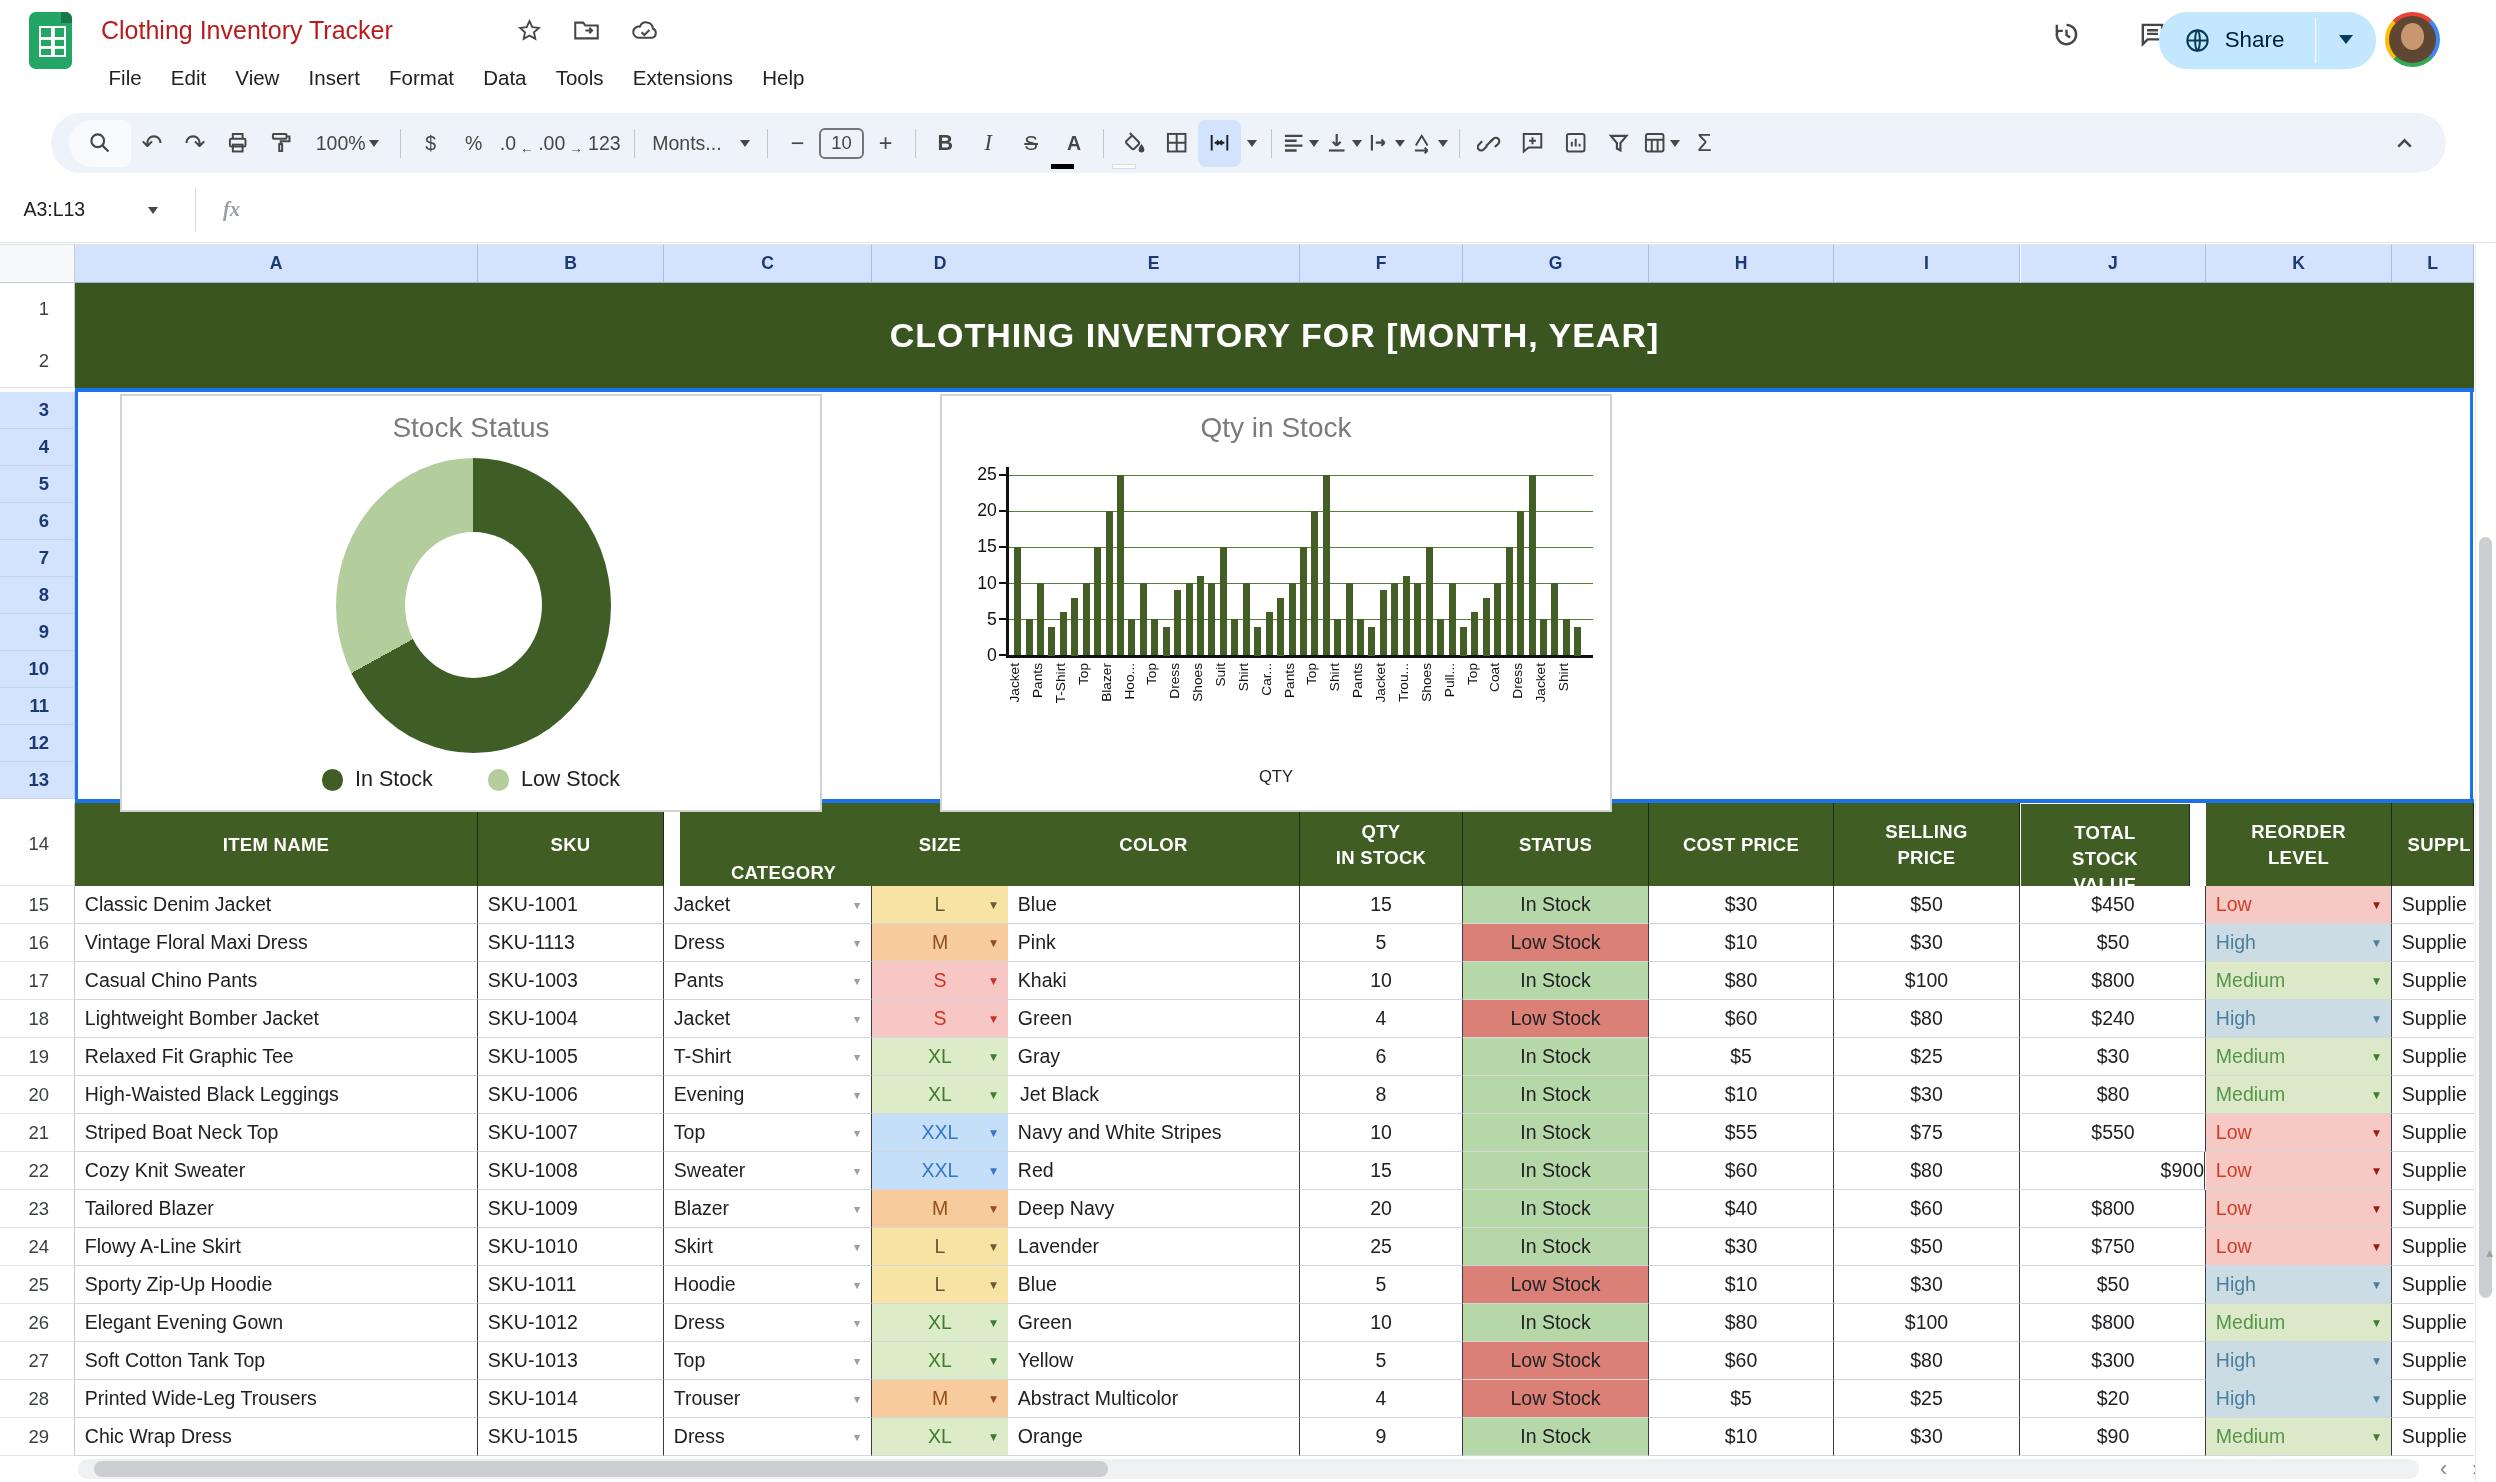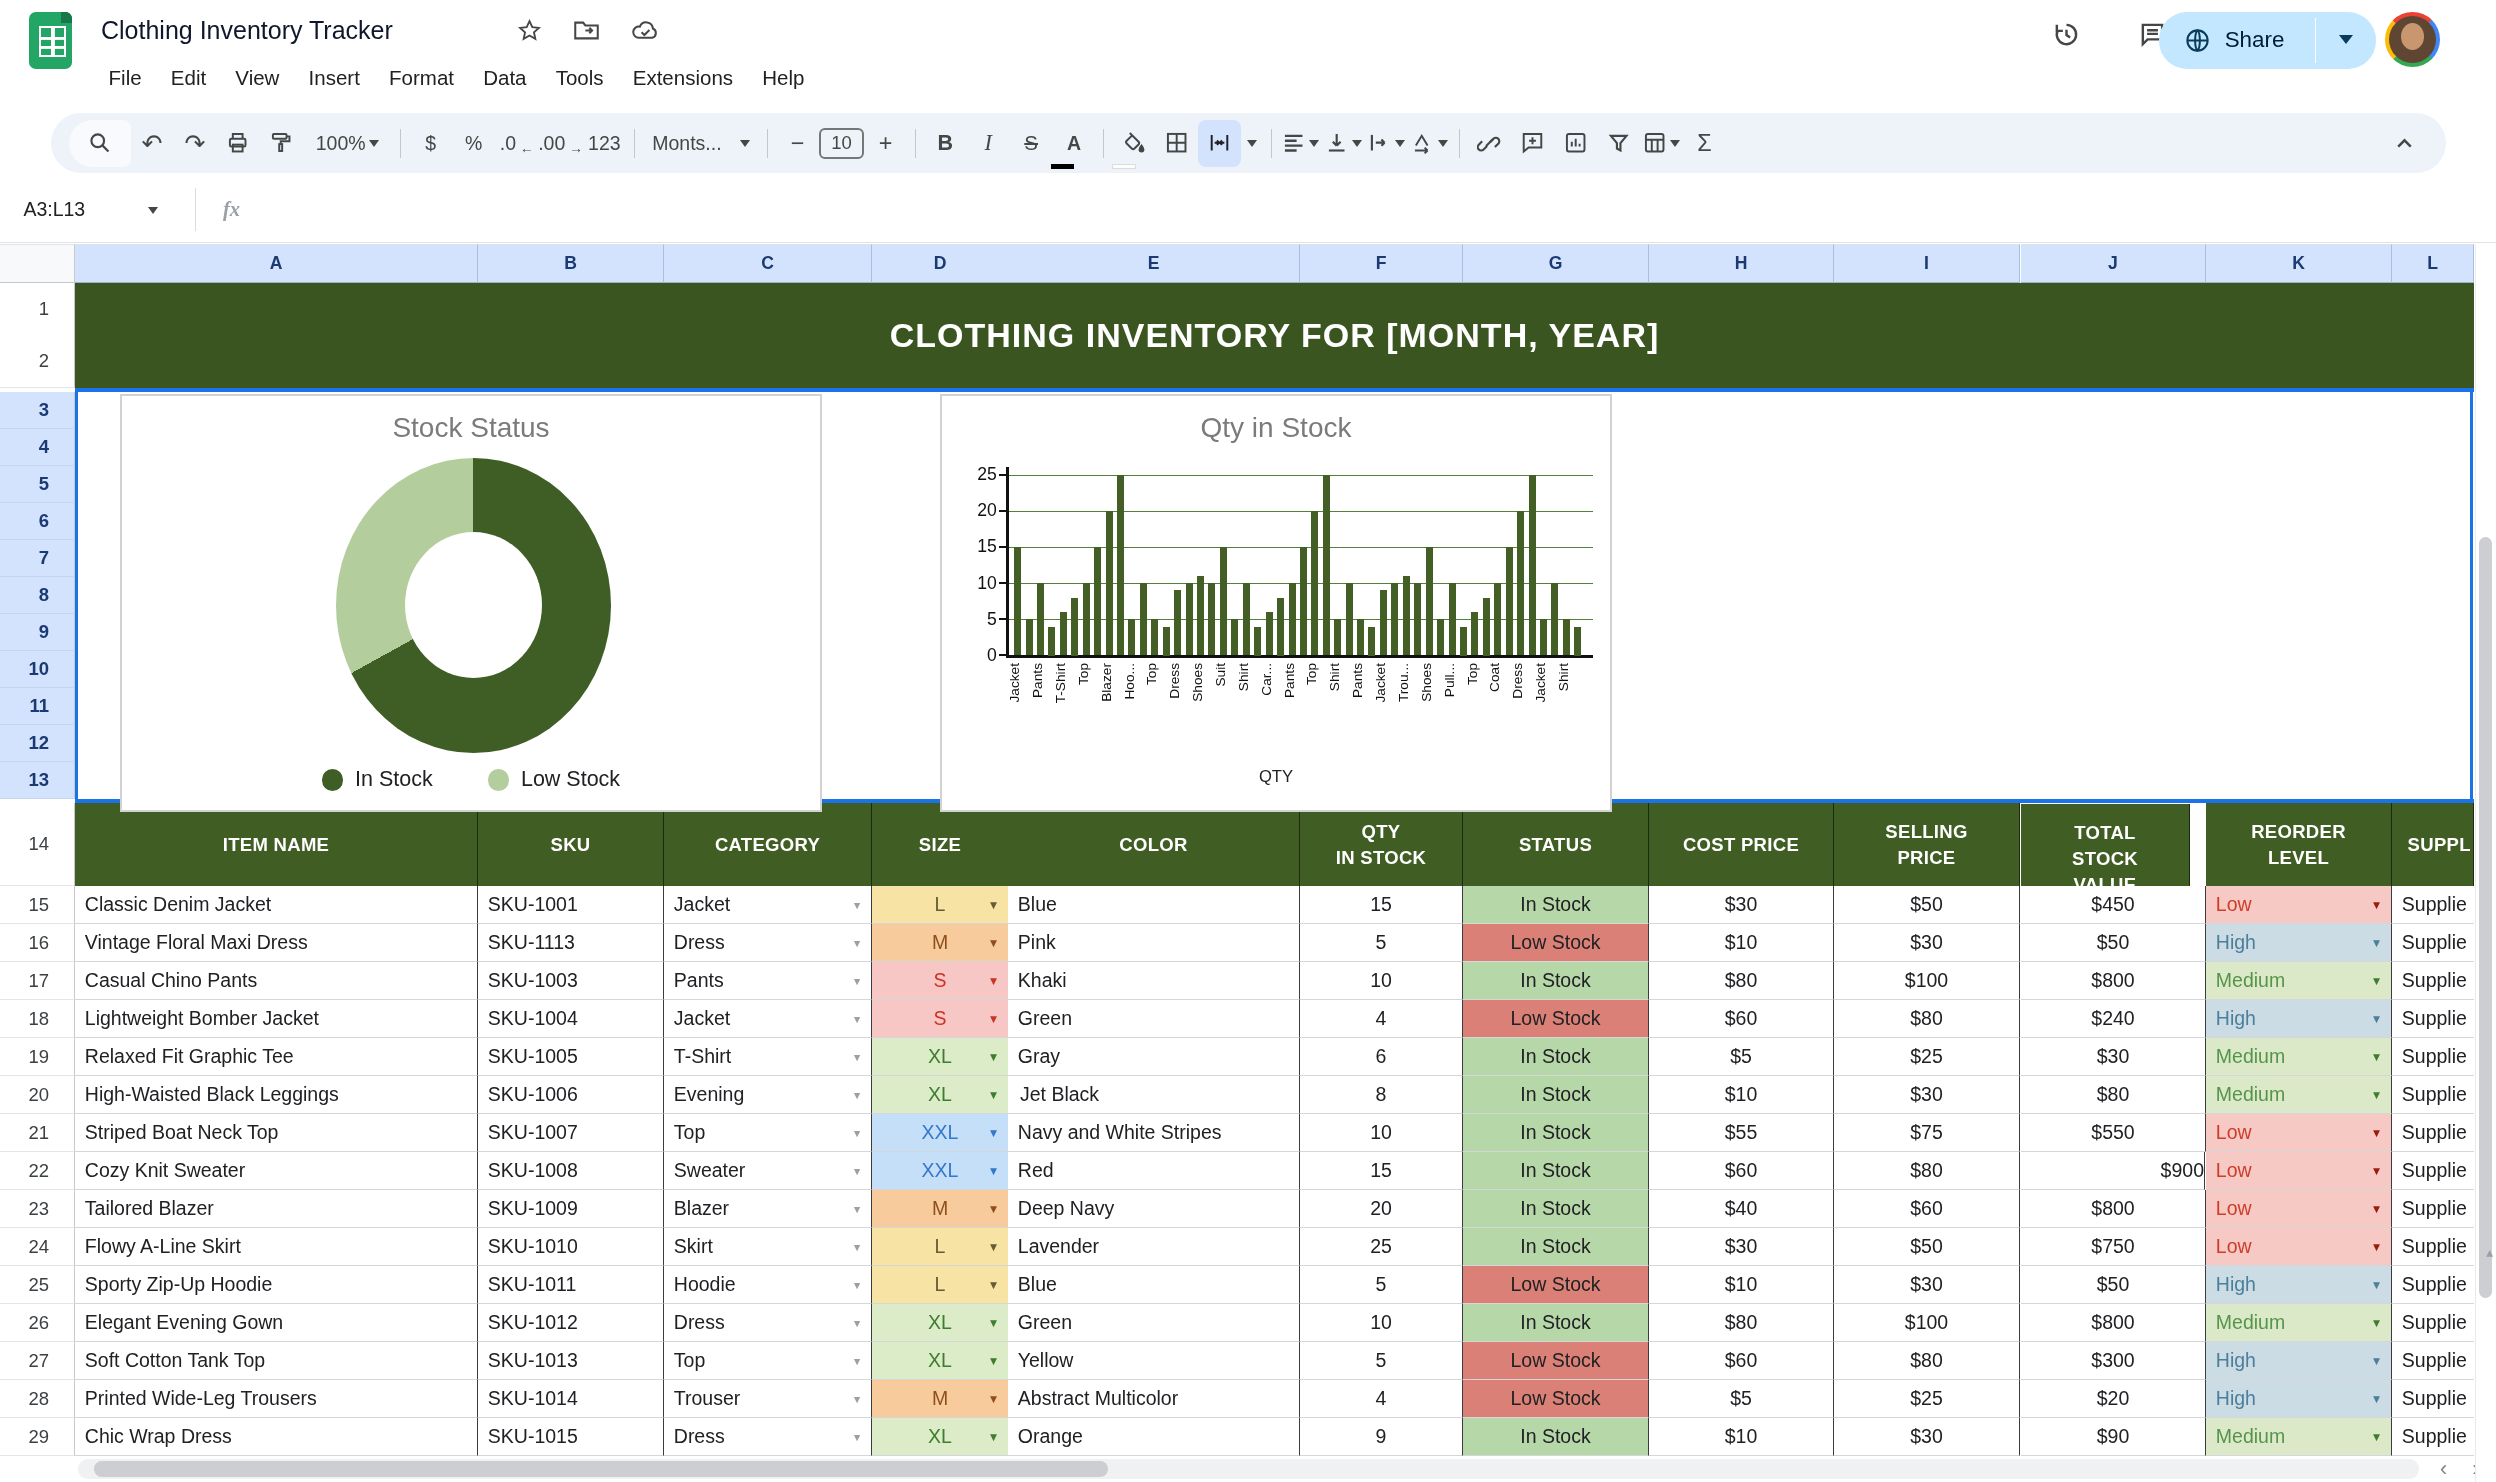--- a/index.html
+++ b/index.html
@@ -9,21 +9,21 @@
   
   .topbar{position:absolute;left:0;top:0;width:2497px;height:109px;background:#fff;}
   .logo{position:absolute;left:29px;top:11.7px;width:43px;height:57px;background:#23a566;border-radius:6.8px;}
   .logo:before{content:"";position:absolute;left:9.8px;top:14.6px;width:23.4px;height:27px;
     background:
       linear-gradient(#fff,#fff) 0 8.8px/23.4px 2.9px no-repeat,
       linear-gradient(#fff,#fff) 0 17.6px/23.4px 2.9px no-repeat,
       linear-gradient(#fff,#fff) 9.8px 0/3.9px 27px no-repeat,
       #23a566;border:2.9px solid #fff;}
   .logo:after{content:"";position:absolute;right:0;top:0;border-style:solid;border-width:0 11.7px 11.7px 0;border-color:transparent #17784a #17784a transparent;border-radius:0 6.8px 0 0;}
-  .doc-title{position:absolute;left:101px;top:15.6px;font-size:25px;color:#0f172a;font-weight:500;}
+  .doc-title{position:absolute;left:101px;top:15.6px;font-size:25px;color:#b91c1c;font-weight:500;}
   .title-icons{position:absolute;left:517px;top:17.6px;display:flex;gap:31px;color:#444746;}
   .menubar{position:absolute;left:94px;top:60px;display:flex;}
   .menu-item{font-size:20.5px;color:#202124;padding:5.9px 14.6px;border-radius:5.9px;cursor:default;}
   .right-icons{position:absolute;right:224px;top:19.5px;display:flex;gap:57px;align-items:center;color:#444746;}
   .share-pill{position:absolute;right:121px;top:11.7px;width:217px;height:57px;background:var(--share_bg);border-radius:28px;display:flex;align-items:center;}
   .share-label{font-size:22.4px;font-weight:500;color:var(--share_text);margin-left:13.7px;}
   .share-div{position:absolute;right:60px;top:5.9px;width:1px;height:45px;background:#fff;}
   .share-caret{position:absolute;right:23.4px;top:23.4px;border:7.8px solid transparent;border-top:9.8px solid #0b3b5c;}
   .avatar{position:absolute;right:57px;top:11.7px;width:55px;height:55px;border-radius:50%;
     background:conic-gradient(from 315deg,#ea4335 0 90deg,#4285f4 0 180deg,#34a853 0 270deg,#fbbc04 0 360deg);}
@@ -519,21 +519,21 @@
   </div>
 
   <div id="datatable">
       <div class="table-left-border" style="left: 75px; top: 803px; height: 653px;"></div>
       <div class="thead-cell" style="left: 75px; top: 803px; width: 403px; height: 83px; justify-content: center; padding-top: 0px;">
         <div>ITEM NAME</div>
       </div>
       <div class="thead-cell" style="left: 478px; top: 803px; width: 186px; height: 83px; justify-content: center; padding-top: 0px;">
         <div>SKU</div>
       </div>
-      <div class="thead-cell" style="left: 664px; top: 803px; width: 208px; height: 83px; justify-content: center; padding-top: 0px;">
+      <div class="thead-cell" style="left: 680px; top: 803px; width: 208px; height: 83px; justify-content: flex-end; padding-top: 0px;">
         <div>CATEGORY</div>
       </div>
       <div class="thead-cell" style="left: 872px; top: 803px; width: 137px; height: 83px; justify-content: center; padding-top: 0px;">
         <div>SIZE</div>
       </div>
       <div class="thead-cell" style="left: 1008px; top: 803px; width: 292px; height: 83px; justify-content: center; padding-top: 0px;">
         <div>COLOR</div>
       </div>
       <div class="thead-cell" style="left: 1300px; top: 803px; width: 163px; height: 83px;">
         <div>QTY</div>

